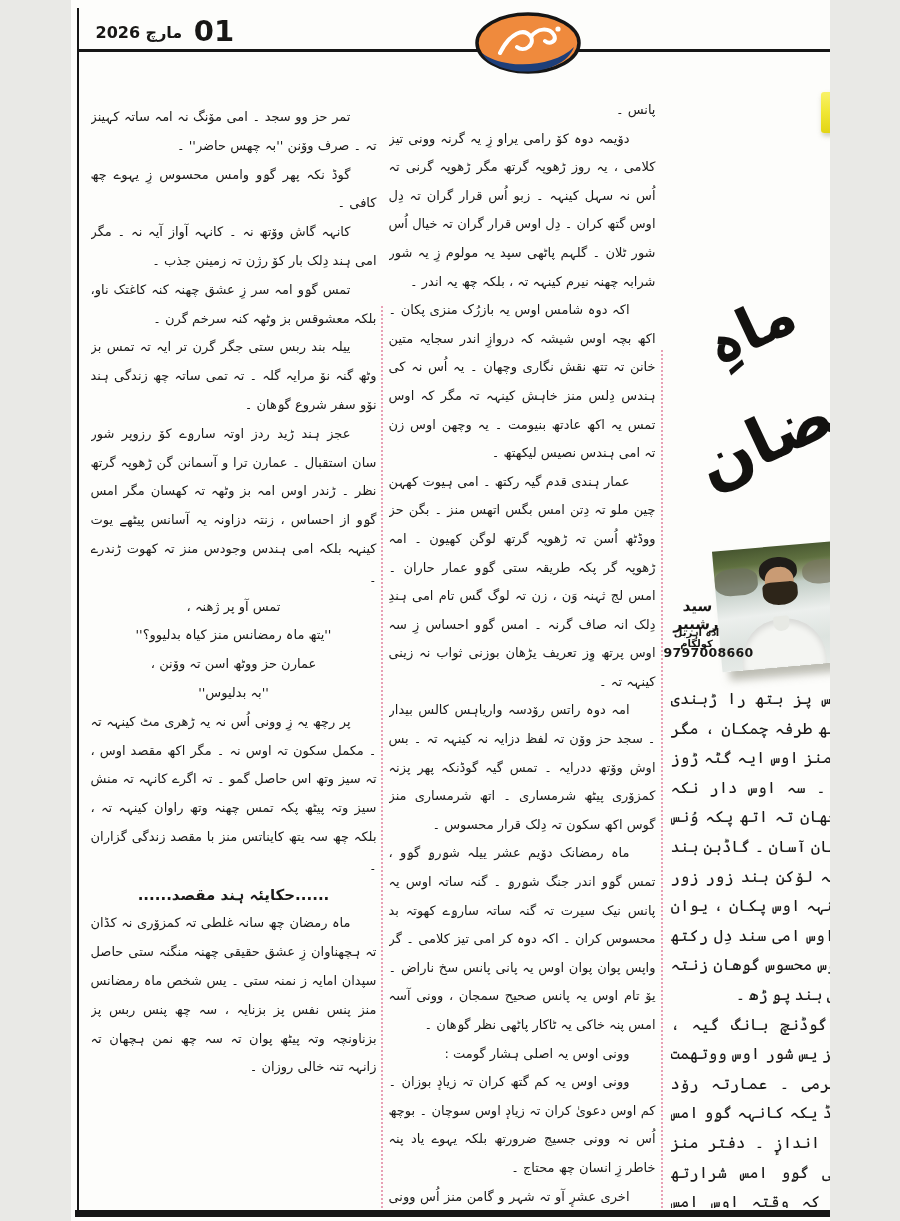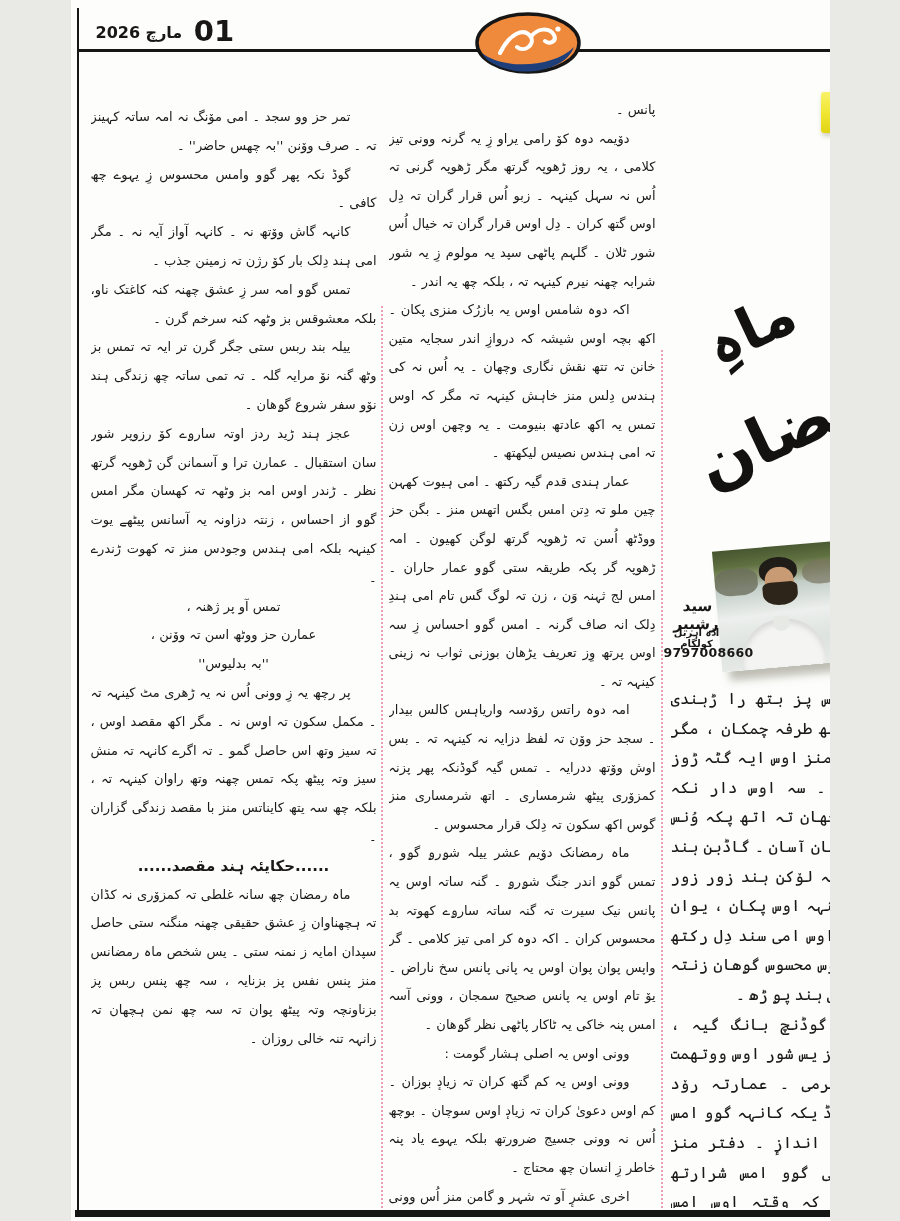--- a/index.html
+++ b/index.html
@@ -116,20 +116,21 @@
   <div class="author-phone">9797008660</div>
 
   <div class="col col-left">
       <p>تمر حز وو سجد ۔ امی مۆنگ نہ امہ ساتہ کہینز تہ ۔ صرف وۆنن ''بہ چھس حاضر'' ۔</p>
       <p>گوڈ نکہ پھر گۄو وامس محسوس زِ یہوے چھ کافی ۔</p>
       <p>کانہہ گاش وۆتھ نہ ۔ کانہہ آواز آیہ نہ ۔ مگر امی ہند دِلک بار کۆ رژن تہ زمینن جذب ۔</p>
       <p>تمس گۄو امہ سر زِ عشق چھنہ کنہ کاغتک ناو، بلکہ معشوقس بز وٹھہ کنہ سرخم گرن ۔</p>
       <p>ییلہ بند ربس ستی جگر گرن تر ایہ تہ تمس بز وٹھ گنہ نۆ مرایہ گلہ ۔ تہ تمی ساتہ چھ زندگی ہند نۆو سفر شروع گۄھان ۔</p>
       <p>عجز ہند ڑید ردز اوتہ سارۄے کۆ رزوپر شور سان استقبال ۔ عمارن ترا و آسمانن گن ڑھوپہ گرتھ نظر ۔ ڑندر اوس امہ بز وٹھہ تہ کھسان مگر امس گۄو از احساس ، زنتہ دزاونہ یہ آسانس پیٹھے یوت کینہہ بلکہ امی ہندس وجودس منز تہ کھوت ڑندرے ۔</p>
       <p class="center">تمس آو پر ژھنہ ،</p>
+      <p class="center">''یتھ ماہ رمضانس منز کیاہ بدلیوو؟''</p>
       <p class="center">عمارن حز ووٹھ اسن تہ وۆنن ،</p>
       <p class="center">''بہ بدلیوس''</p>
       <p>پر رچھ یہ زِ وونی اُس نہ یہ ڑھری مٹ کینہہ تہ ۔ مکمل سکون تہ اوس نہ ۔ مگر اکھ مقصد اوس ، تہ سیز وتھ اس حاصل گمو ۔ تہ اگرے کانہہ تہ منش سیز وتہ پیٹھ پکہ تمس چھنہ وتھ راوان کینہہ تہ ، بلکہ چھ سہ یتھ کایناتس منز با مقصد زندگی گزاران ۔</p>
       <p class="heading">......حکایئہ ہند مقصد......</p>
       <p>ماہ رمضان چھ سانہ غلطی تہ کمزۆری نہ کڈان تہ ہچھناوان زِ عشق حقیقی چھنہ منگنہ ستی حاصل سپدان امایہ ز نمنہ ستی ۔ یس شخص ماہ رمضانس منز پنس نفس پز بزنایہ ، سہ چھ پنس ربس پز بزناونچہ وتہ پیٹھ پوان تہ سہ چھ نمن ہچھان تہ زانہہ تنہ خالی روزان ۔</p>
     </div>
   <div class="col col-mid">
       <p class="noindent">پانس ۔</p>
       <p>دۆیمہ دوہ کۆ رامی یراو زِ یہ گرنہ وونی تیز کلامی ، یہ روز ڑھوپہ گرتھ مگر ڑھوپہ گرنی تہ اُس نہ سہل کینہہ ۔ زبو اُس قرار گران تہ دِل اوس گتھ کران ۔ دِل اوس قرار گران تہ خیال اُس شور ٹلان ۔ گلہم پاٹھی سپد یہ مولوم زِ یہ شور شرابہ چھنہ نیرم کینہہ تہ ، بلکہ چھ یہ اندر ۔</p>
       <p>اکہ دوہ شامس اوس یہ بازرُک منزی پکان ۔ اکھ بچہ اوس شیشہ کہ دروازِ اندر سجایہ متین خانن تہ تتھ نقش نگاری وچھان ۔ یہ اُس نہ کی ہندس دِلس منز خاہش کینہہ تہ مگر کہ اوس تمس یہ اکھ عادتھ بنیومت ۔ یہ وچھن اوس زن تہ امی ہندس نصیس لیکھتھ ۔</p>

